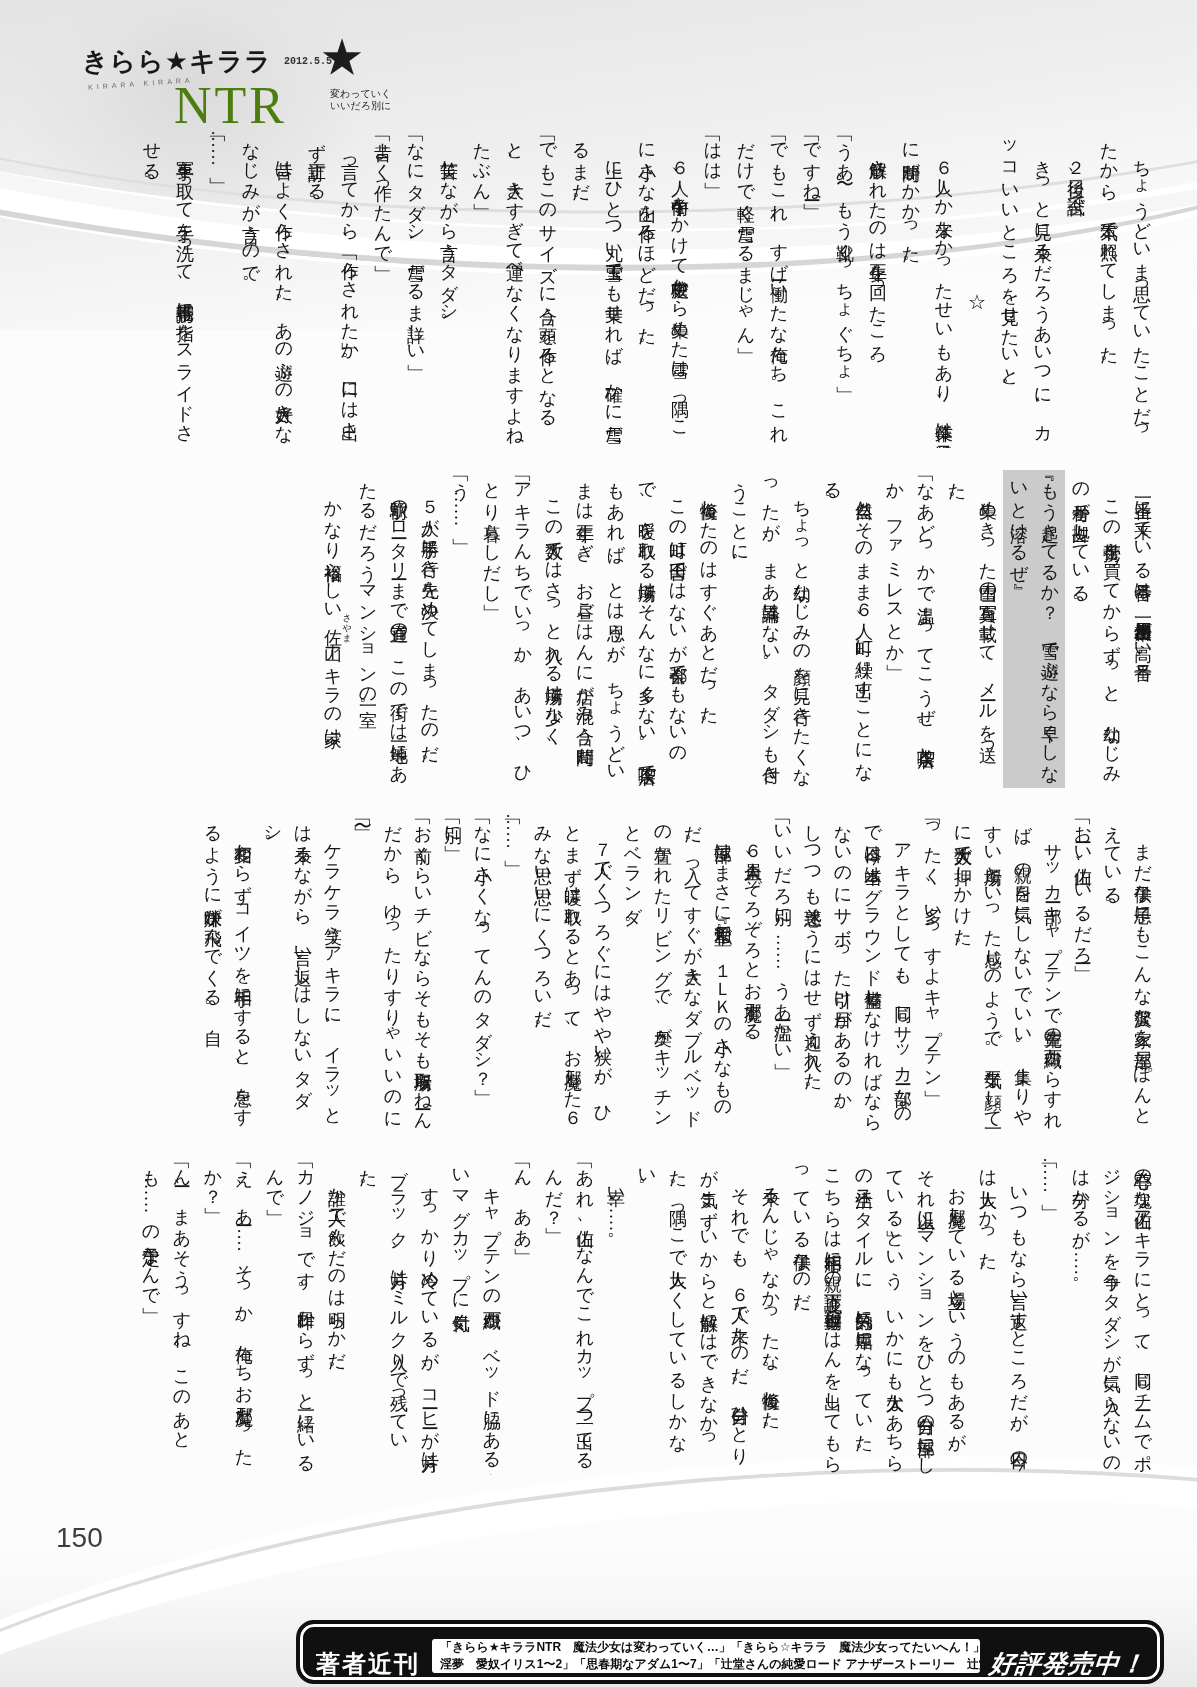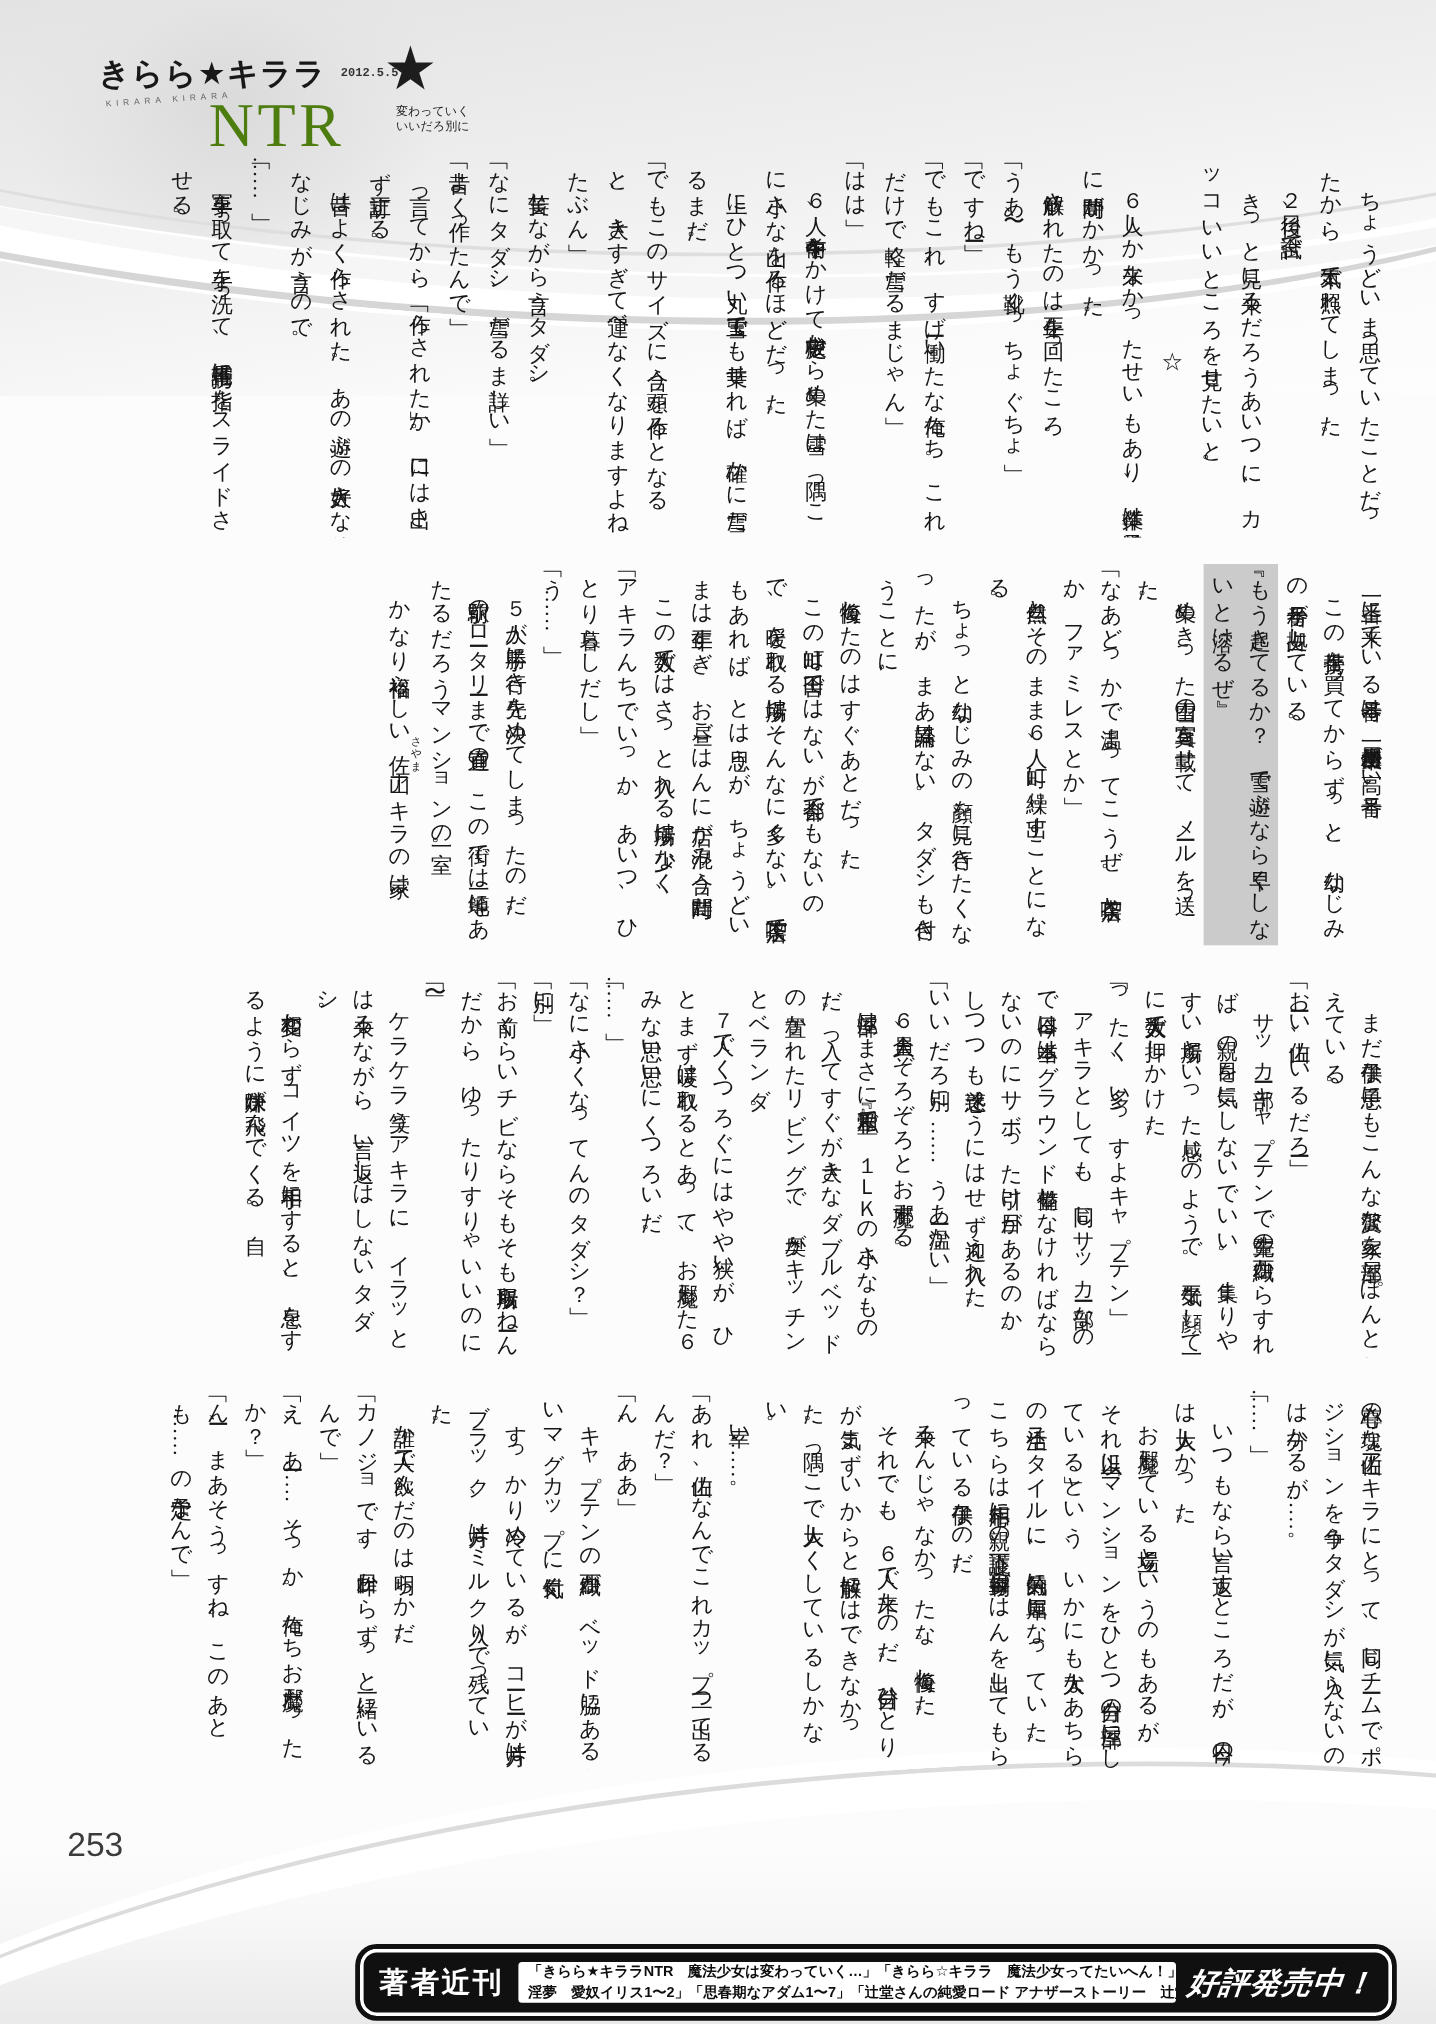--- a/index.html
+++ b/index.html
@@ -48,21 +48,21 @@
   .band p.center{text-align:center;}
   .band p.shaded{background:#cbcbcb;}
   ruby rt{font-size:9px;letter-spacing:0;}
   
   .pagenum{position:absolute;left:56px;top:1522px;font-size:28px;color:#3c3c3c;
     font-family:"Liberation Sans",sans-serif;}
   .footer-bar{
     position:absolute;left:296px;right:33px;top:1620px;height:64px;
     background:#101010;border:4px solid #101010;border-radius:18px;
     box-shadow:inset 0 0 0 3px #ffffff;
-    display:flex;align-items:center;box-sizing:border-box;
+    display:flex;align-items:flex-end;box-sizing:border-box;
     font-family:"Liberation Sans","DejaVu Sans",sans-serif;
   }
   .footer-label{color:#fff;font-weight:bold;font-size:24px;letter-spacing:2px;
     display:flex;align-items:center;padding:0 12px 0 16px;white-space:nowrap;}
   .footer-panel{flex:1;background:#fff;color:#0d0d0d;margin:7px 0;border-radius:3px;
     display:flex;flex-direction:column;justify-content:center;
     font-size:12px;line-height:17px;font-weight:bold;padding:0 8px;white-space:nowrap;overflow:hidden;}
   .footer-badge{color:#fff;font-weight:bold;font-style:italic;font-size:25px;letter-spacing:1px;
     display:flex;align-items:center;padding:0 14px 0 10px;white-space:nowrap;transform:skewX(-6deg);}
 </style>
@@ -161,21 +161,21 @@
       <p>「あれ、佐山、なんでこれカップ二つ出てるんだ？」</p>
       <p>「ん、ああ」</p>
       <p>　キャプテンの西織が、ベッド脇にある白いマグカップに気付く。</p>
       <p>　すっかり冷めているが、コーヒーが片方はブラック、片方はミルク入りで残っていた。</p>
       <p>　誰か二人で飲んだのは明らかだ。</p>
       <p>「カノジョです。昨日からずっと一緒にいるんで」</p>
       <p>「え、あー……そっか。俺たちお邪魔だったか？」</p>
       <p>「んー、まあそうっすね。このあとも……の予定なんで」</p>
     </div>
 
-  <div class="pagenum">253</div>
+  <div class="pagenum">150</div>
 
   <div class="footer-bar">
     <div class="footer-label">著者近刊</div>
     <div class="footer-panel">
       <div>「きらら★キララNTR　魔法少女は変わっていく…」「きらら☆キララ　魔法少女ってたいへん！」「ワルプルギスの</div>
       <div>淫夢　愛奴イリス1〜2」「思春期なアダム1〜7」「辻堂さんの純愛ロード アナザーストーリー　辻堂愛の場合」</div>
     </div>
     <div class="footer-badge">好評発売中！</div>
   </div>
 

